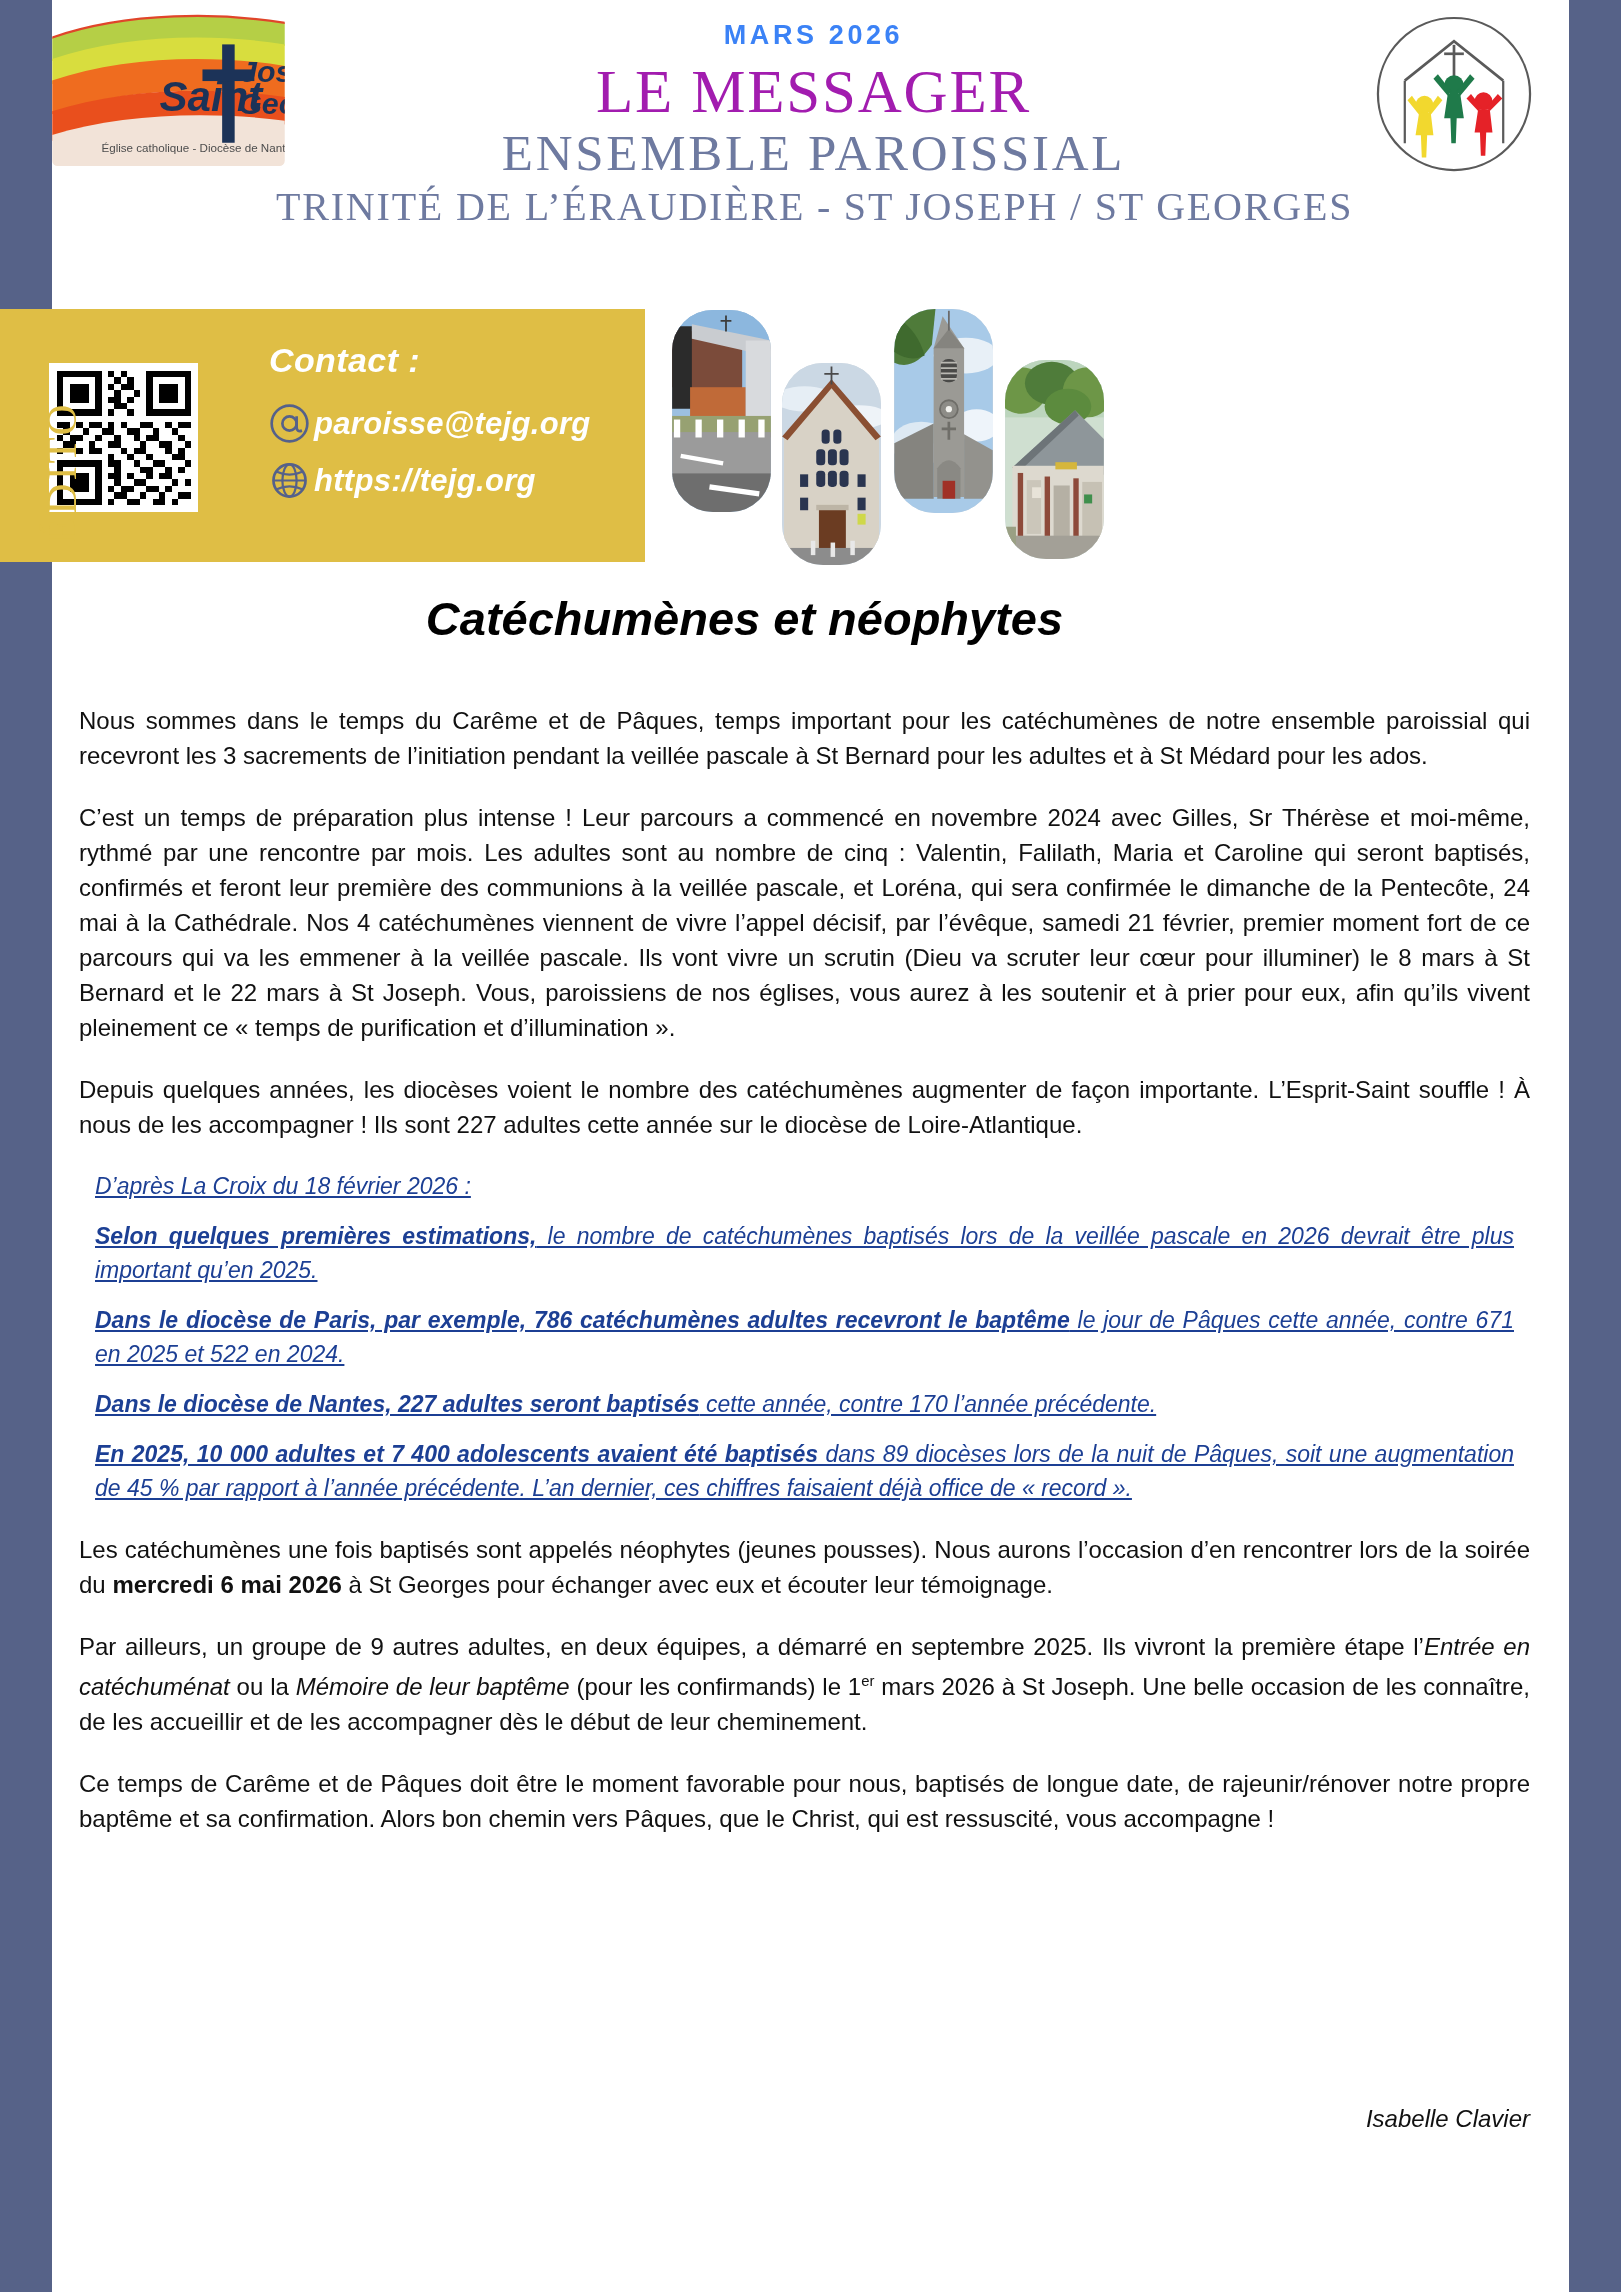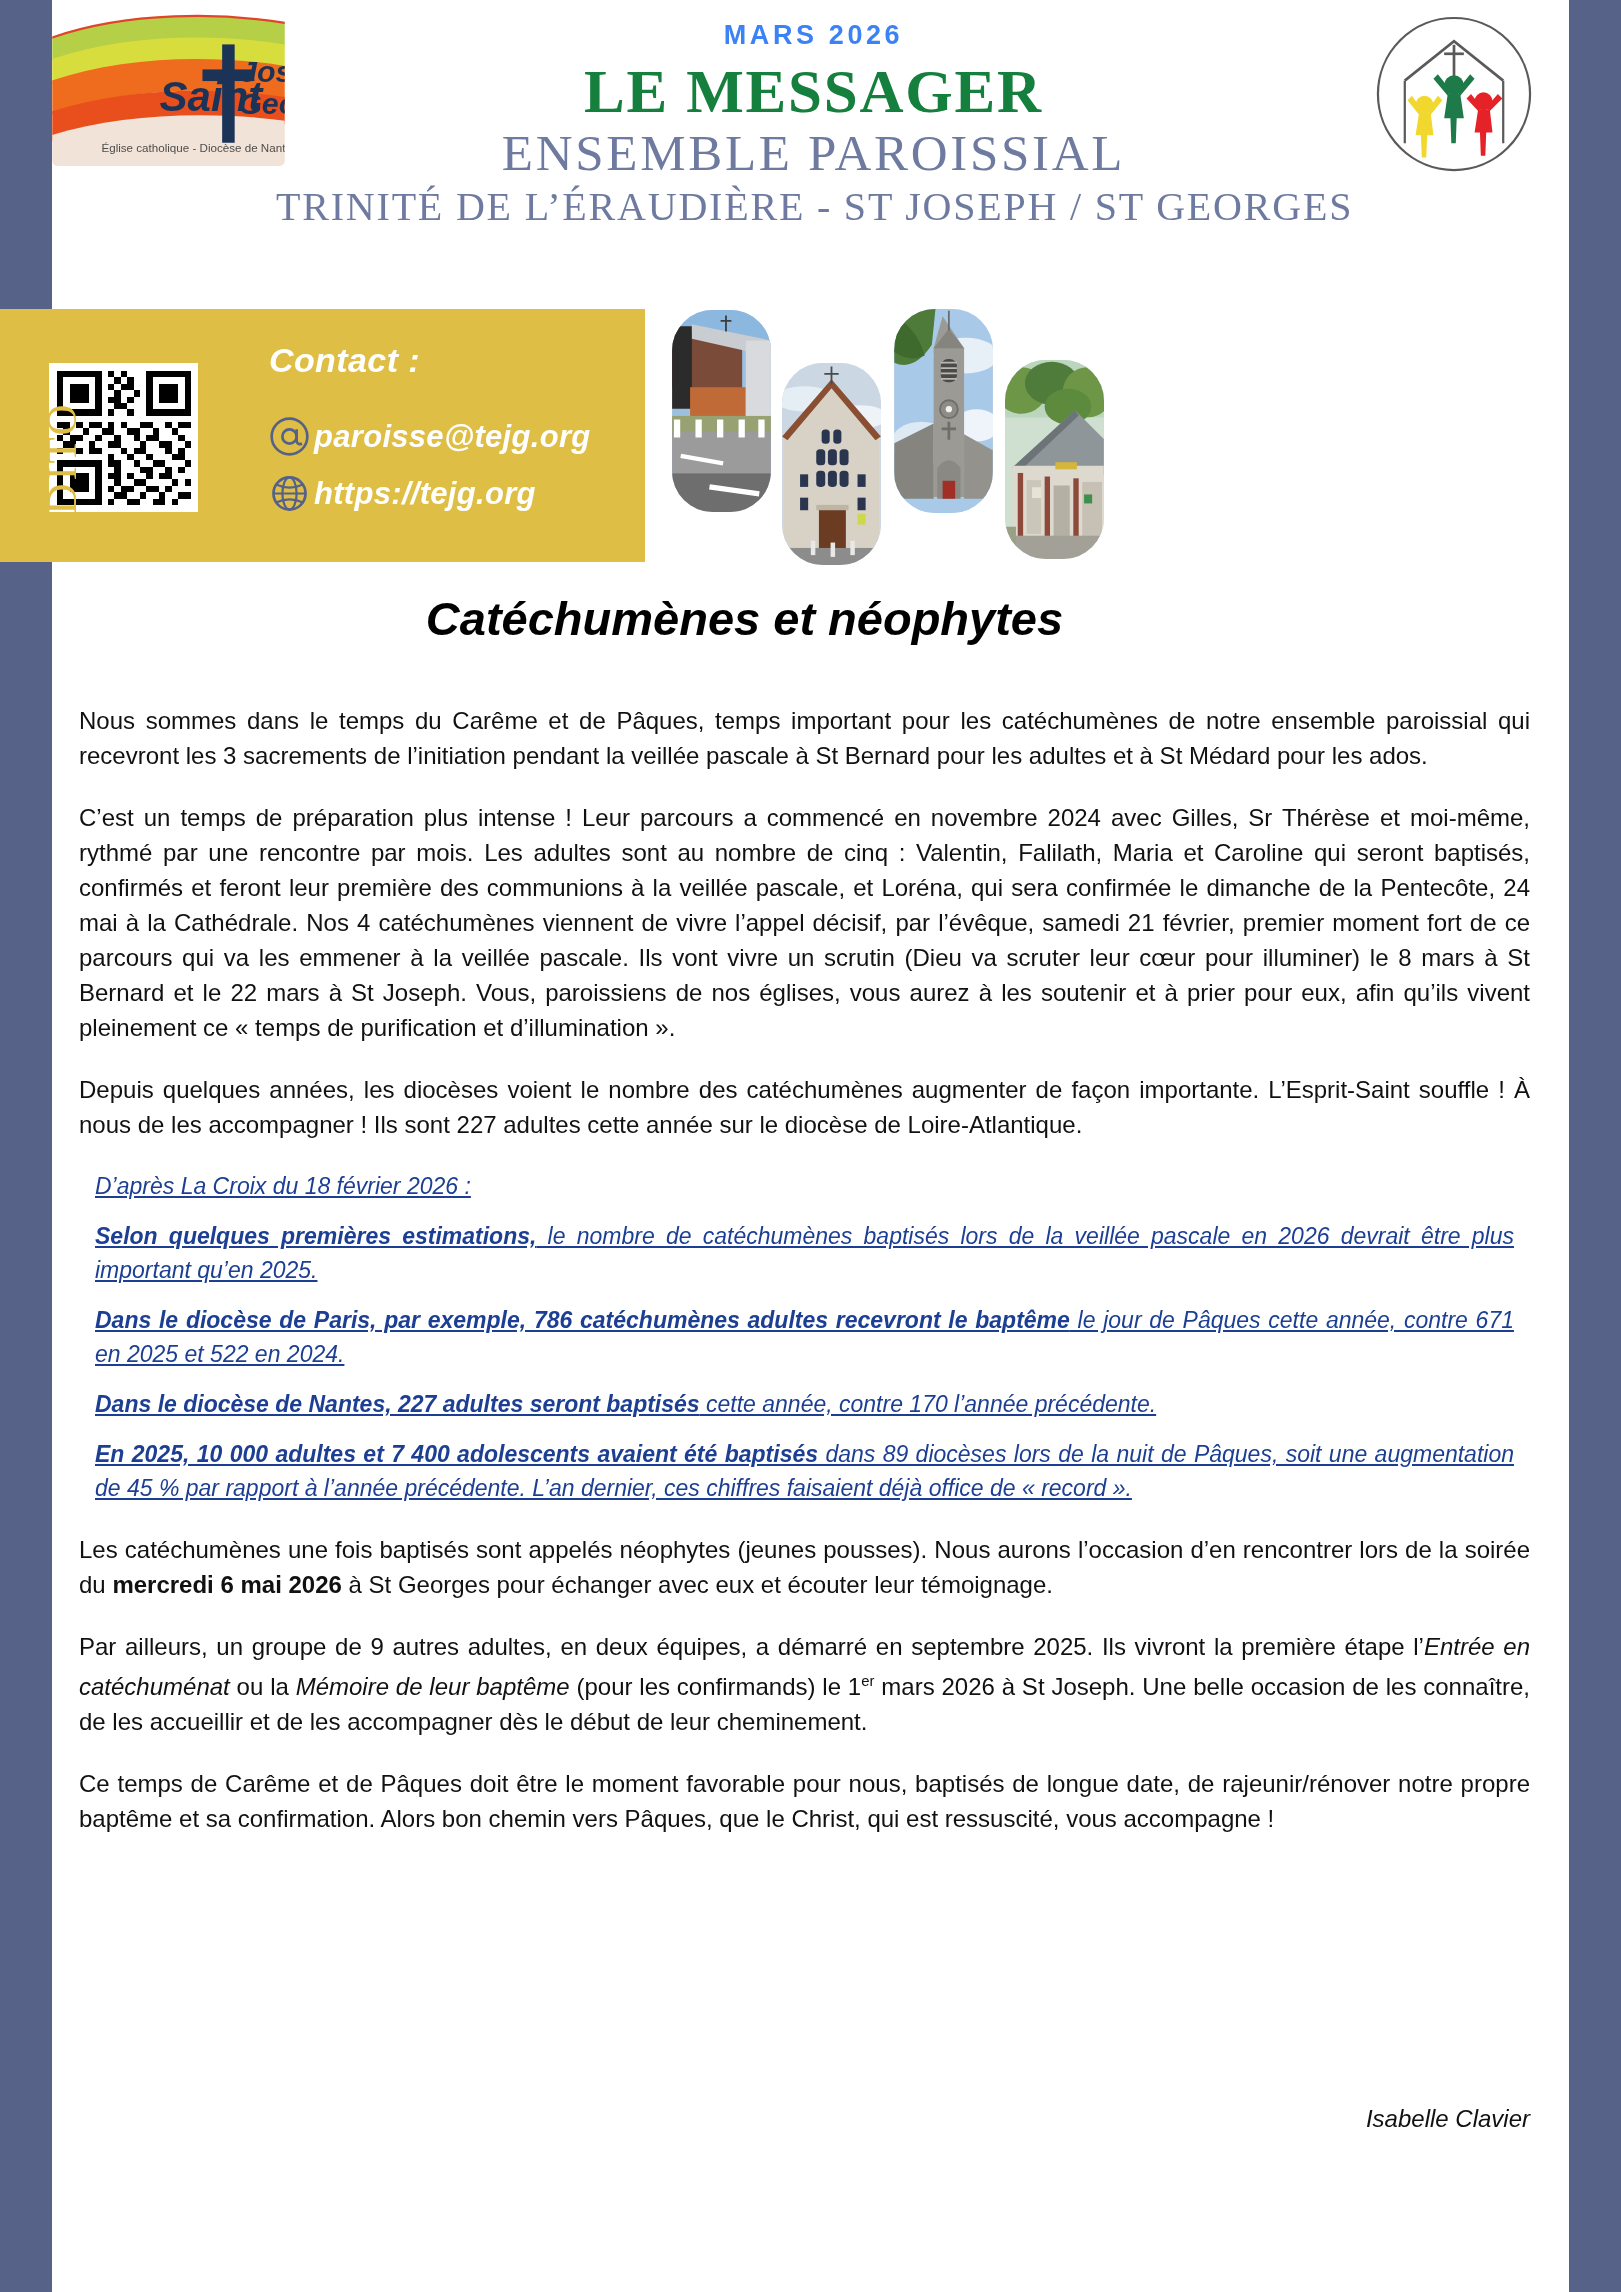--- a/index.html
+++ b/index.html
@@ -62,23 +62,23 @@
     text-align: center;
   }
   .issue-date {
     color: #3b82f6;
     font-size: 27px;
     font-weight: bold;
     letter-spacing: 3.6px;
     font-family: "Liberation Sans", sans-serif;
   }
   .mast-title {
-    color: #15803d;
+    color: #a21caf;
     font-family: "Liberation Serif", serif;
-    font-weight: bold;
+    font-weight: normal;
     font-size: 61px;
     letter-spacing: 1.8px;
     margin-top: 9px;
     line-height: 1.05;
   }
   .mast-sub1 {
     color: #6E7AA0;
     font-family: "Liberation Serif", serif;
     font-size: 51px;
     letter-spacing: 2.7px;
@@ -121,21 +121,21 @@
     position: absolute;
     left: 269px;
     top: 32px;
     width: 358px;
     color: #ffffff;
   }
   .contact-head {
     font-size: 34px;
     font-style: italic;
     font-weight: bold;
-    margin-bottom: 36px;
+    margin-bottom: 23px;
     letter-spacing: 0.4px;
   }
   .contact-row {
     display: flex;
     align-items: center;
     margin-bottom: 16px;
   }
   .contact-ico {
     width: 45px;
     color: #55618A;

